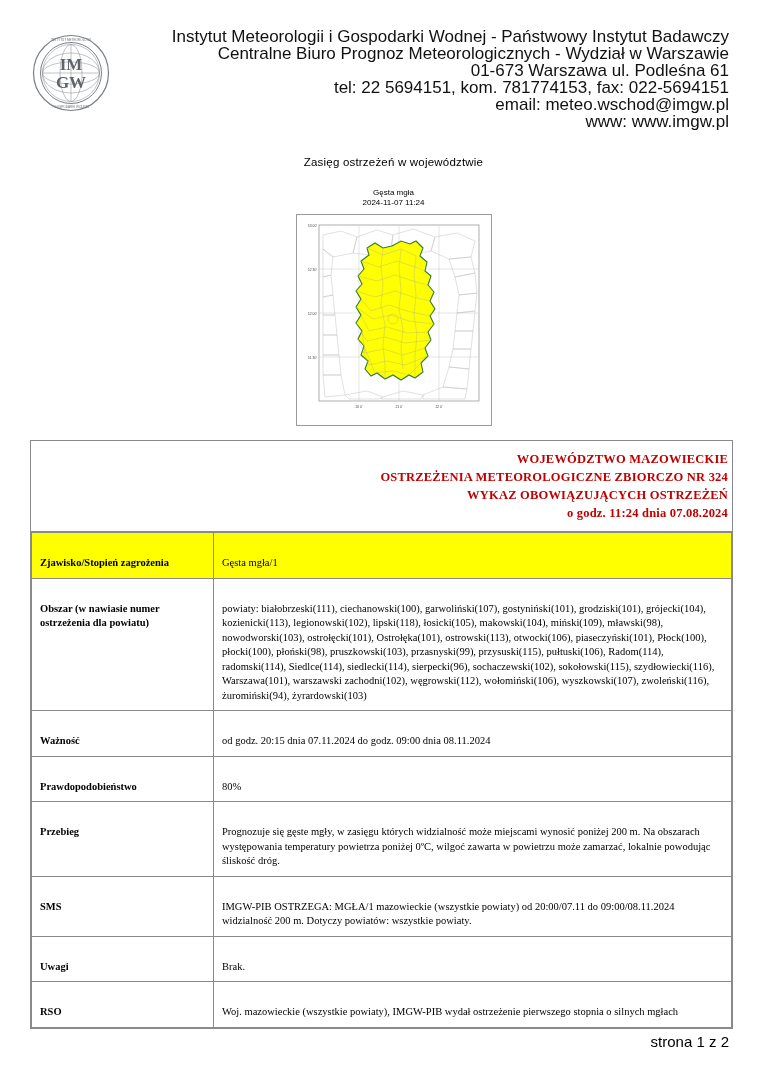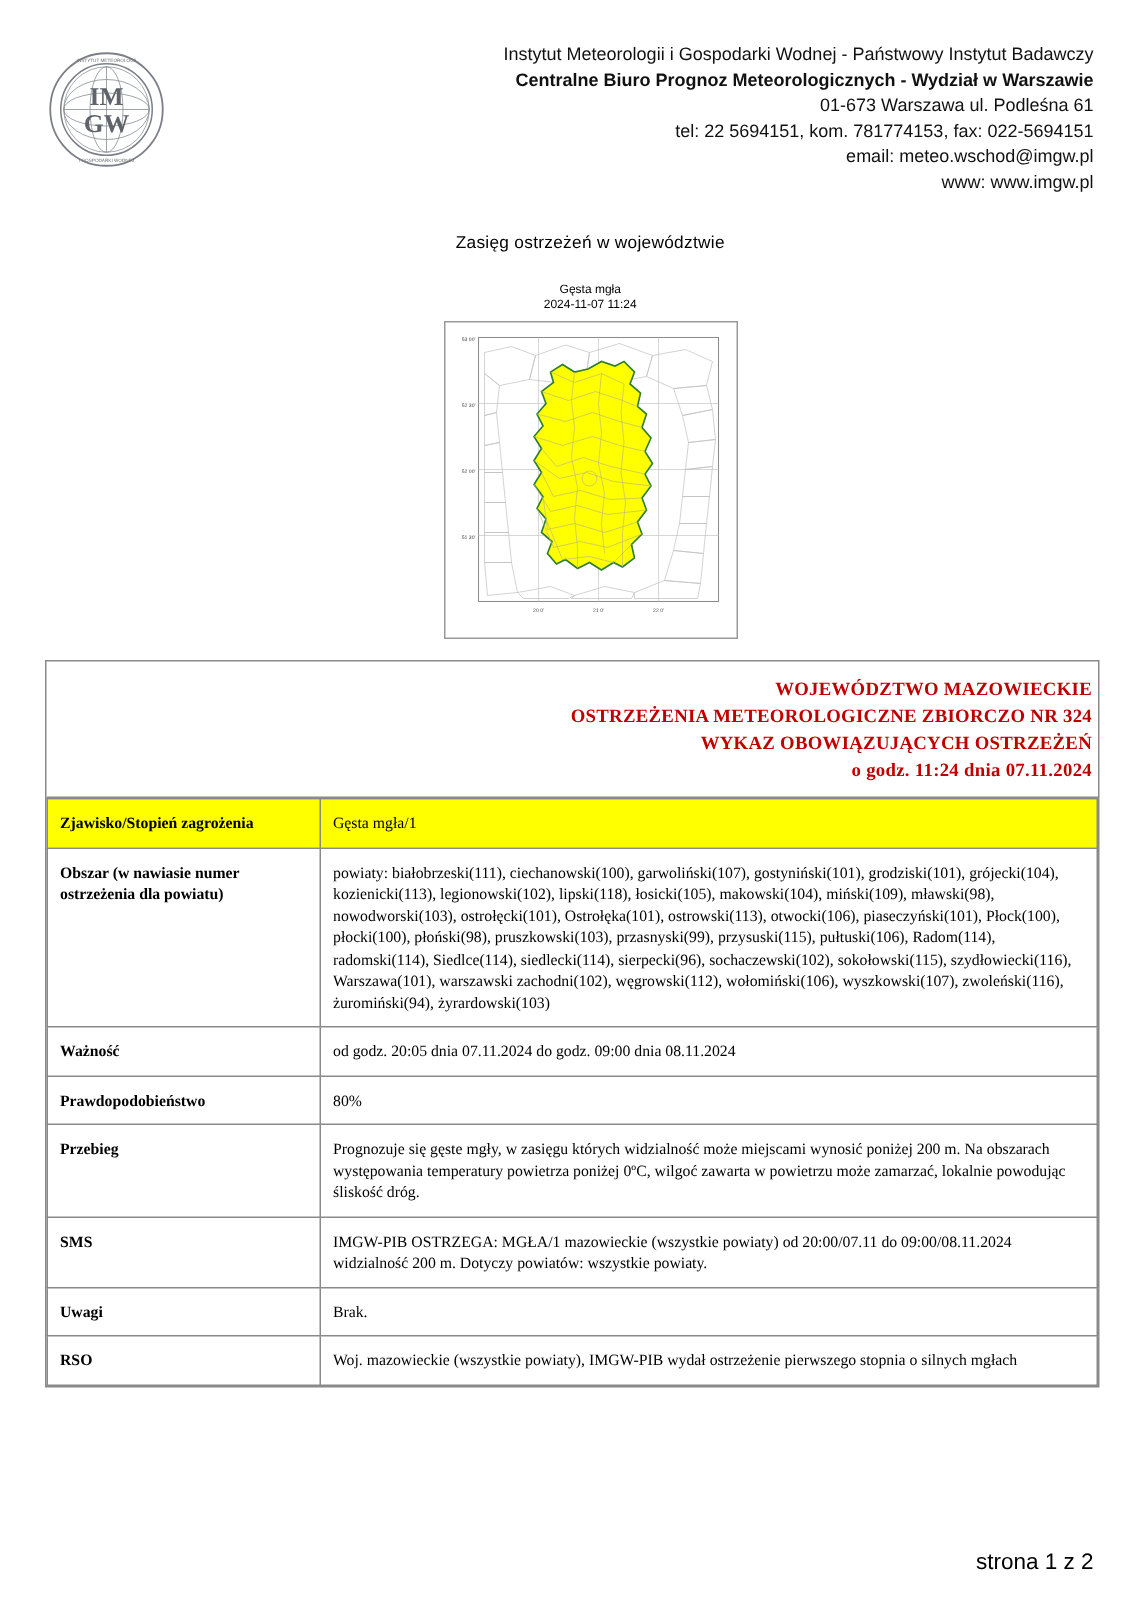--- a/index.html
+++ b/index.html
@@ -28,26 +28,26 @@
   .logo {
     width: 78px;
     height: 78px;
     position: relative;
   }
   .header-text {
     flex: 1;
     text-align: right;
     padding-right: 2px;
     font-family: "Liberation Sans", sans-serif;
-    font-size: 12px;
+    font-size: 17px;
     line-height: 17px;
     color: #111;
   }
   .header-text .l1 { }
-  .header-text .l2 { font-weight: bold; }
+  .header-text .l2 { font-weight: normal; }
 
   
   .map-section {
     margin-top: 26px;
     text-align: center;
     margin-left: 24px;
   }
   .map-caption {
     font-family: "Liberation Sans", sans-serif;
     font-size: 11.5px;
@@ -86,21 +86,21 @@
   .title-cell div { letter-spacing: .2px; text-align: right; }
 
   table.main {
     width: 100%;
     border-collapse: collapse;
     table-layout: fixed;
   }
   table.main td {
     border: 1px solid #8a8a8a;
     vertical-align: top;
-    padding: 10px 8px 7px 8px;
+    padding: 23px 8px 7px 8px;
     font-size: 10.5px;
     line-height: 14.5px;
   }
   table.main td.label {
     width: 182px;
     font-weight: bold;
   }
   tr.yellow td {
     background: #ffff00;
   }
@@ -237,36 +237,36 @@
       </g>
     </svg>
   </div>
 </div>
 
 <div class="table-wrap">
   <div class="title-cell">
     <div>WOJEWÓDZTWO MAZOWIECKIE</div>
     <div>OSTRZEŻENIA METEOROLOGICZNE  ZBIORCZO  NR 324</div>
     <div>WYKAZ  OBOWIĄZUJĄCYCH OSTRZEŻEŃ</div>
-    <div>o godz. 11:24 dnia 07.11.2024</div>
+    <div>o godz. 11:24 dnia 07.08.2024</div>
   </div>
 
   <table class="main">
     <tbody>
       <tr class="yellow">
         <td class="label">Zjawisko/Stopień zagrożenia</td>
         <td>Gęsta mgła/1</td>
       </tr>
       <tr>
         <td class="label">Obszar (w nawiasie numer ostrzeżenia dla powiatu)</td>
         <td class="cell-tight">powiaty: białobrzeski(111), ciechanowski(100), garwoliński(107), gostyniński(101), grodziski(101), grójecki(104), kozienicki(113), legionowski(102), lipski(118), łosicki(105), makowski(104), miński(109), mławski(98), nowodworski(103), ostrołęcki(101), Ostrołęka(101), ostrowski(113), otwocki(106), piaseczyński(101), Płock(100), płocki(100), płoński(98), pruszkowski(103), przasnyski(99), przysuski(115), pułtuski(106), Radom(114), radomski(114), Siedlce(114), siedlecki(114), sierpecki(96), sochaczewski(102), sokołowski(115), szydłowiecki(116), Warszawa(101), warszawski zachodni(102), węgrowski(112), wołomiński(106), wyszkowski(107), zwoleński(116), żuromiński(94), żyrardowski(103)</td>
       </tr>
       <tr>
         <td class="label">Ważność</td>
-        <td>od godz. 20:05 dnia 07.11.2024 do godz. 09:00 dnia 08.11.2024</td>
+        <td>od godz. 20:15 dnia 07.11.2024 do godz. 09:00 dnia 08.11.2024</td>
       </tr>
       <tr>
         <td class="label">Prawdopodobieństwo</td>
         <td>80%</td>
       </tr>
       <tr>
         <td class="label">Przebieg</td>
         <td>Prognozuje się gęste mgły, w zasięgu których widzialność   może miejscami wynosić  poniżej 200 m. Na obszarach występowania temperatury powietrza poniżej 0ºC, wilgoć  zawarta w powietrzu może zamarzać,  lokalnie powodując śliskość    dróg.</td>
       </tr>
       <tr>

